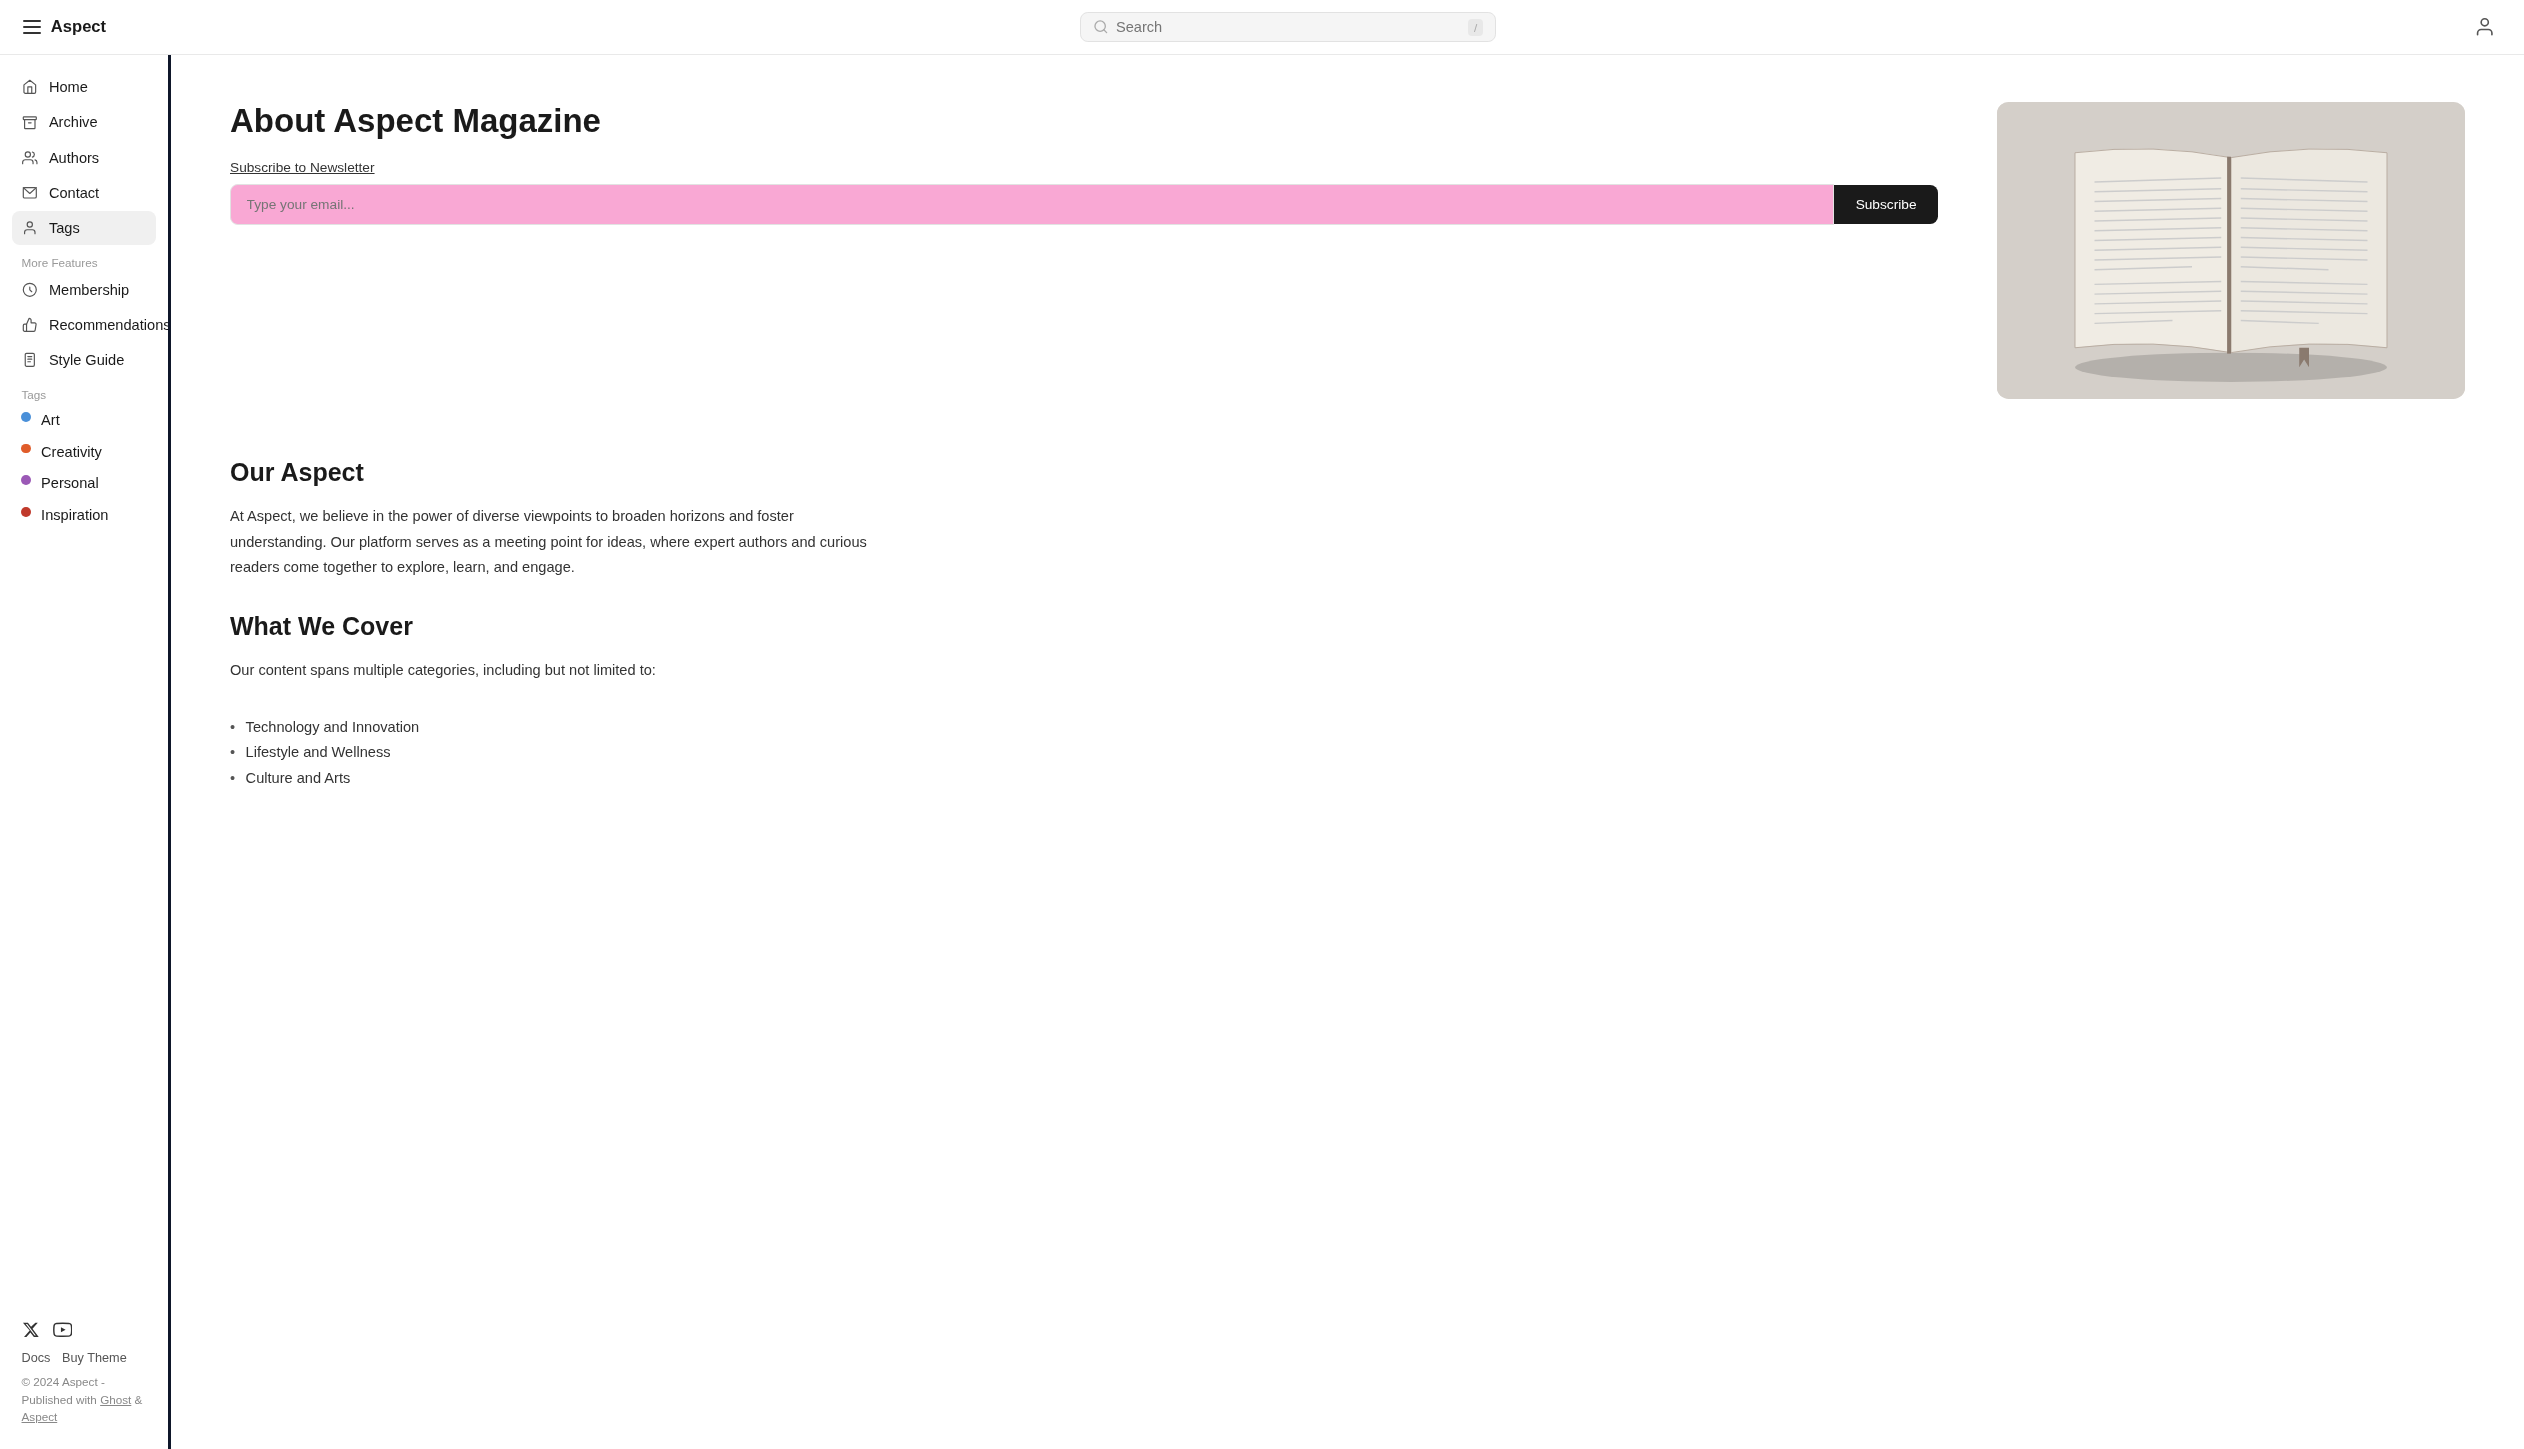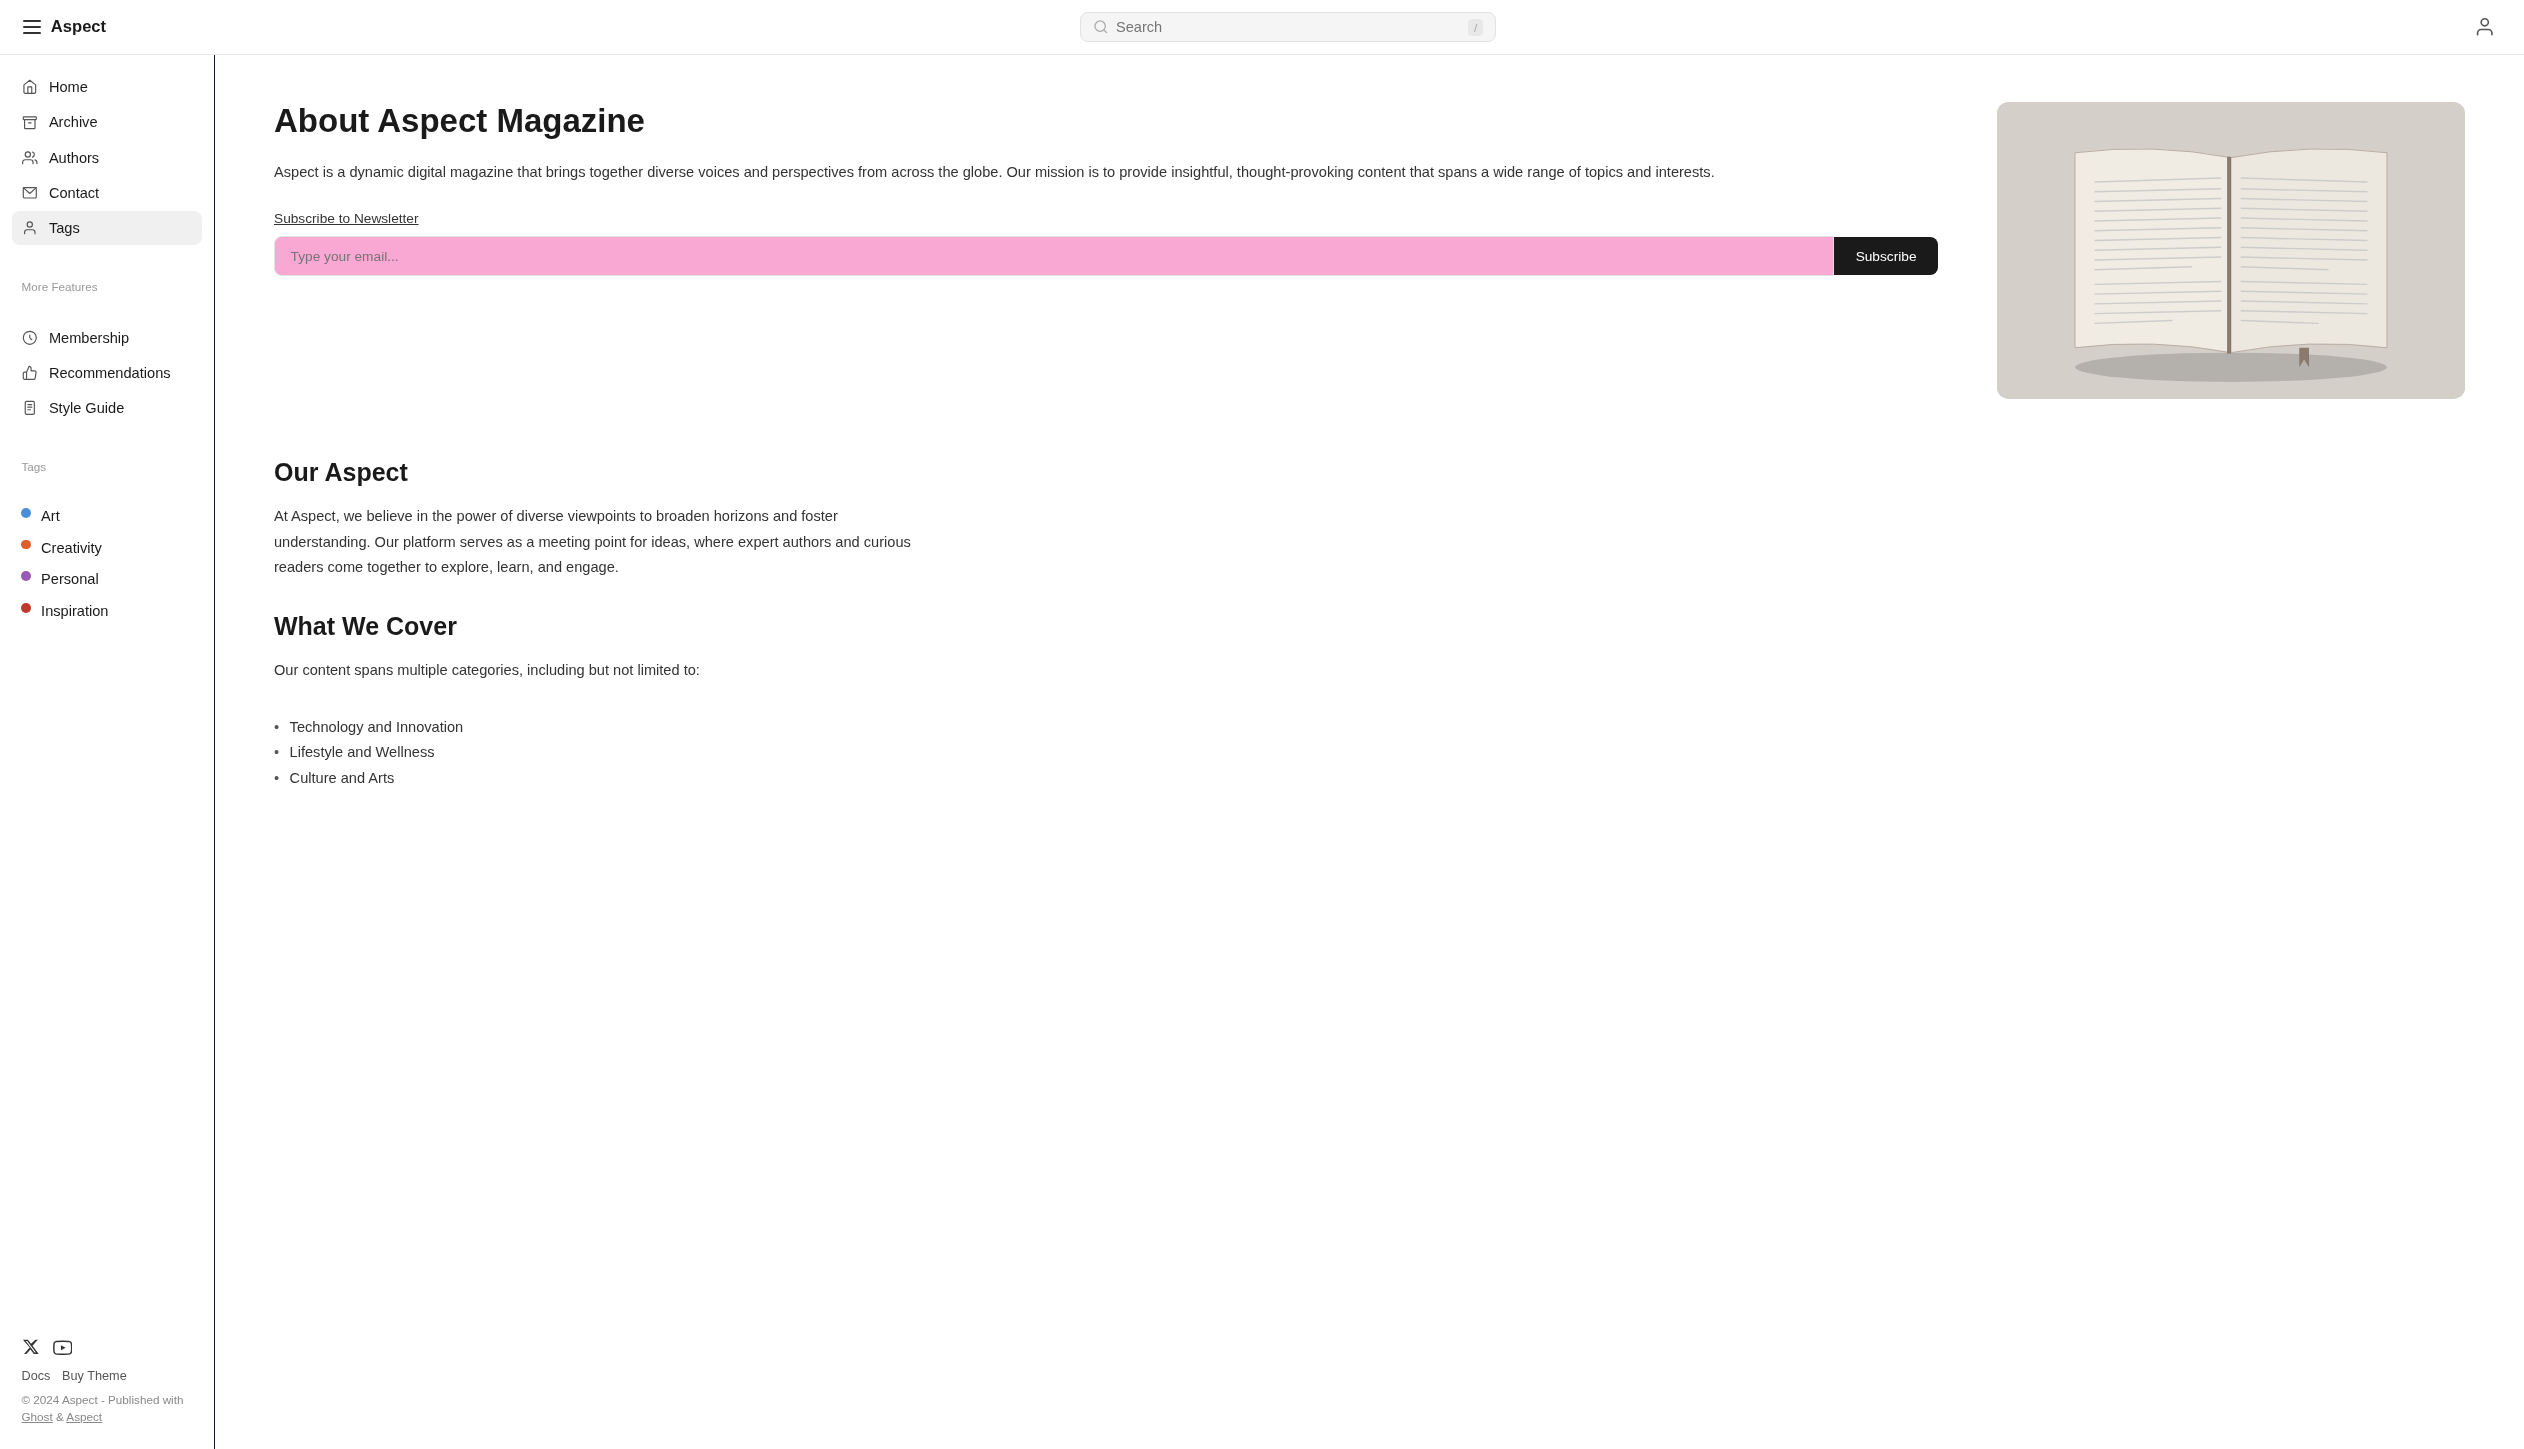--- a/index.html
+++ b/index.html
@@ -90,28 +90,27 @@
 
     
     .main-layout {
       display: flex;
       flex: 1;
       overflow: hidden;
     }
 
     
     .sidebar {
-      width: 215px;
+      width: 171px;
       flex-shrink: 0;
-      border-right: 1px solid #0f172a;
+      border-right: 3px solid #0f172a;
       display: flex;
       flex-direction: column;
       padding: 15.6px 0;
       overflow-y: auto;
-      gap: 24px;
     }
 
     .sidebar-nav {
       display: flex;
       flex-direction: column;
       gap: 2px;
       padding: 0 11.7px;
     }
 
     .nav-item {
@@ -518,21 +517,20 @@
         <a>Aspect</a>
       </div>
     </div>
   </aside>
 
   <main class="content-area">
 
     <div class="about-grid">
       <div class="about-text">
         <h1>About Aspect Magazine</h1>
-        <p>Aspect is a dynamic digital magazine that brings together diverse voices and perspectives from across the globe. Our mission is to provide insightful, thought-provoking content that spans a wide range of topics and interests.</p>
 
         <div class="newsletter-section">
           <label>Subscribe to Newsletter</label>
           <div class="newsletter-form">
             <input class="newsletter-input" type="email" placeholder="Type your email..." style="">
             <button class="subscribe-btn">Subscribe</button>
           </div>
         </div>
       </div>
 

